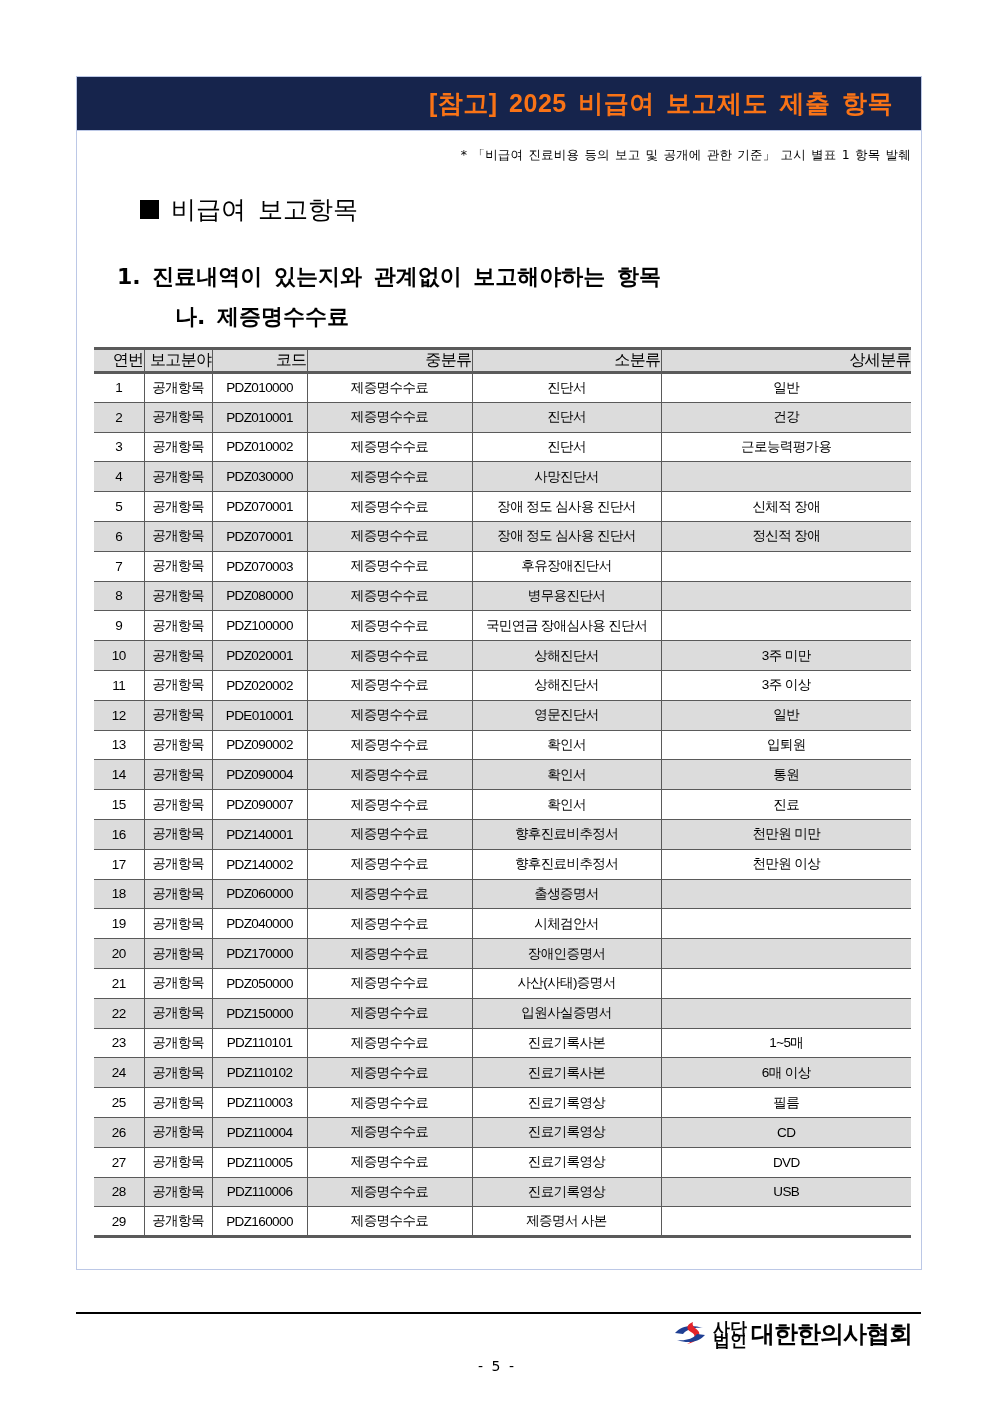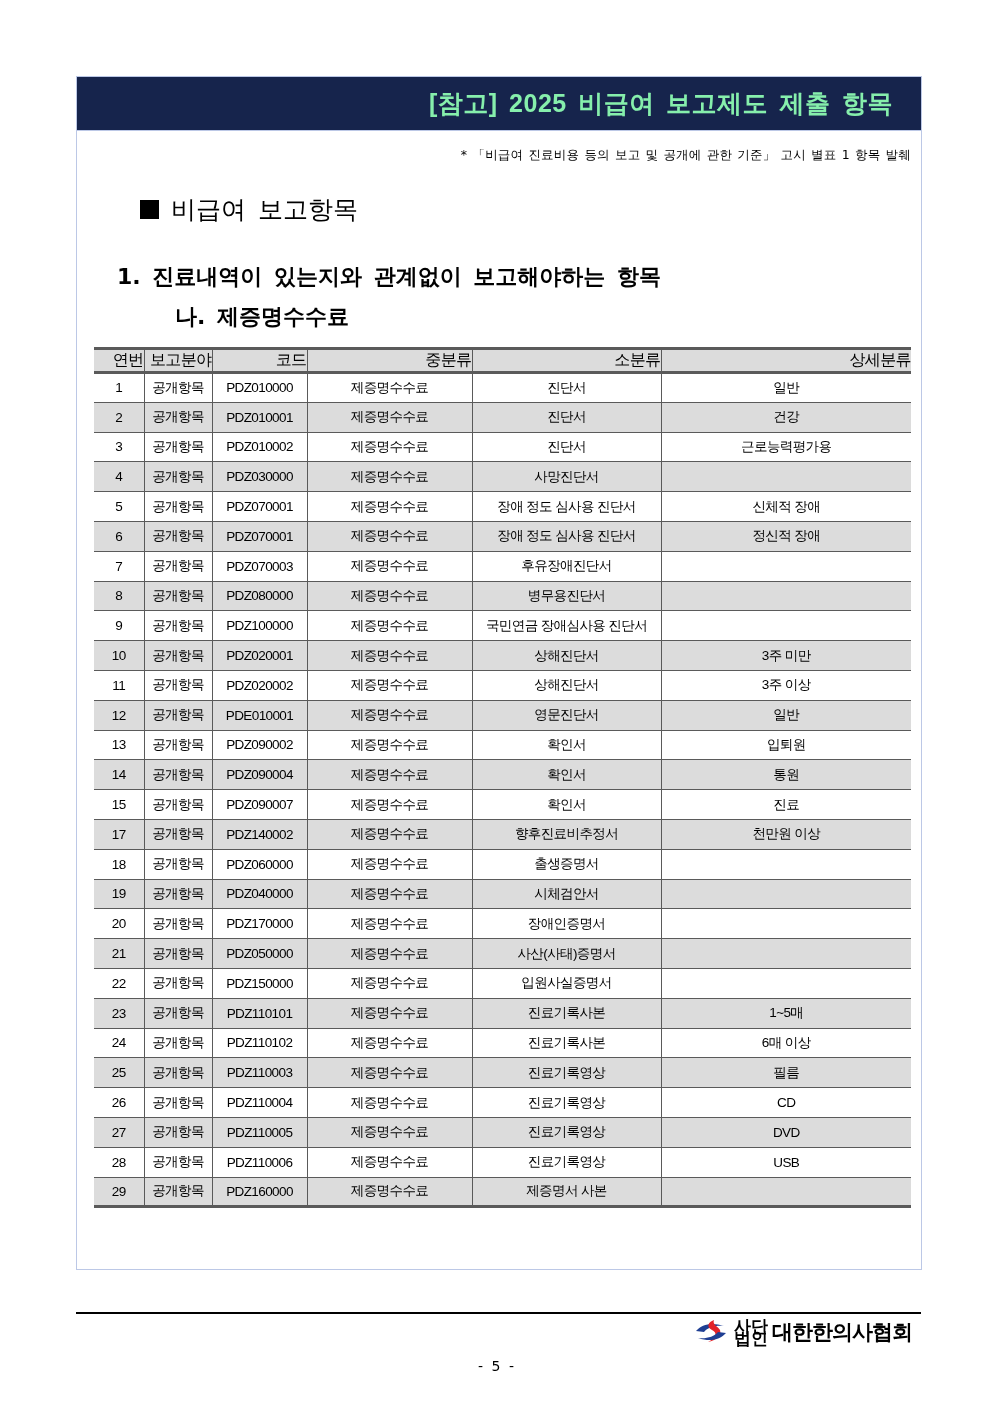--- a/index.html
+++ b/index.html
@@ -19,21 +19,21 @@
     .title-bar {
       position: absolute;
       left: 0; top: 0; right: 0;
       height: 54px;
       background: #16244c;
       border-bottom: 1px solid #bcc8e6;
       display: flex; align-items: center; justify-content: flex-end;
       padding-right: 28px;
     }
     .title-bar span {
-      color: #86efac;
+      color: #f97316;
       font-family: "Liberation Sans", sans-serif;
       font-weight: bold;
       font-size: 25px;
       letter-spacing: 0.5px;
       word-spacing: 4px;
     }
     .source-note {
       position: absolute;
       right: 10px; top: 70px;
       font-size: 12.5px;
@@ -113,21 +113,21 @@
       position: absolute;
       right: 80px; top: 1318px;
       display: flex; align-items: center;
     }
     .logo .small-text {
       display: flex; flex-direction: column;
       font-size: 17px; font-weight: bold; line-height: 12px;
       margin: 0 4px 0 6px;
     }
     .logo .org-name {
-      font-size: 21px; font-weight: bold;
+      font-size: 24px; font-weight: bold;
       letter-spacing: -1px;
     }
     .page-number {
       position: absolute;
       left: 0; right: 0; top: 1358px;
       text-align: center;
       font-size: 14px;
       word-spacing: 4px;
     }
   </style>
@@ -282,20 +282,28 @@
           </tr>
           <tr>
             <td>15</td>
             <td>공개항목</td>
             <td>PDZ090007</td>
             <td>제증명수수료</td>
             <td>확인서</td>
             <td>진료</td>
           </tr>
           <tr>
+            <td>16</td>
+            <td>공개항목</td>
+            <td>PDZ140001</td>
+            <td>제증명수수료</td>
+            <td>향후진료비추정서</td>
+            <td>천만원 미만</td>
+          </tr>
+          <tr>
             <td>17</td>
             <td>공개항목</td>
             <td>PDZ140002</td>
             <td>제증명수수료</td>
             <td>향후진료비추정서</td>
             <td>천만원 이상</td>
           </tr>
           <tr>
             <td>18</td>
             <td>공개항목</td>

